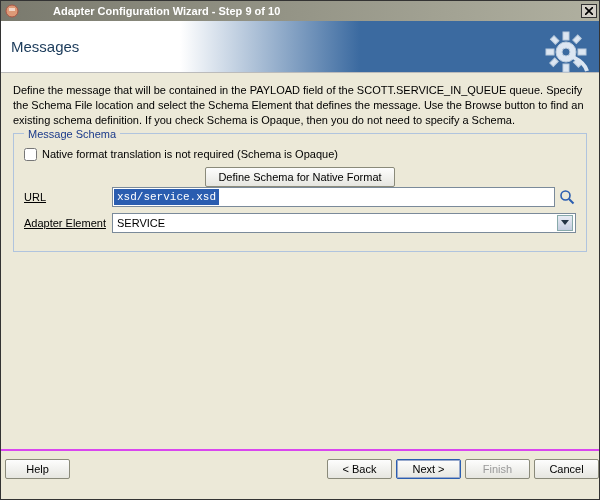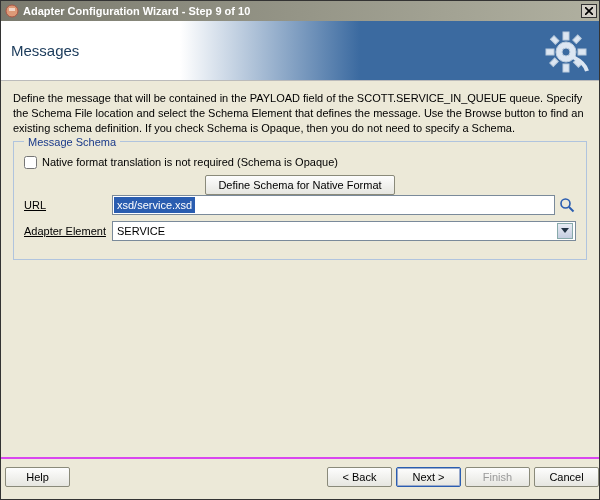--- a/index.html
+++ b/index.html
@@ -11,35 +11,36 @@
     width: 600px; height: 500px;
     overflow: hidden;
     border: 1px solid #333;
   }
   .titlebar {
     background: linear-gradient(to right, #7a7a6e, #b0b0a0);
     color: #fff; height: 20px;
     display: flex; align-items: center;
     padding: 0 2px 0 4px;
     font-size: 11px;
+    gap: 30px;
   }
   .titlebar .app-icon {
     width: 14px; height: 14px; margin-right: 4px;
     display: inline-flex; align-items: center; justify-content: center;
   }
   .titlebar .title-text { font-weight: bold; flex: 1; }
   .titlebar .close-btn {
     width: 16px; height: 14px; background: #d4d0c8;
     border: 1px solid #333; color: #000;
     display: flex; align-items: center; justify-content: center;
     font-family: Arial; font-size: 11px; font-weight: bold;
     cursor: pointer;
   }
   .header-band {
-    height: 60px;
+    height: 52px;
     background: linear-gradient(to right, #ffffff 0%, #ffffff 30%, #3b6aa0 60%, #3b6aa0 100%);
     display: flex; align-items: center;
     position: relative;
     border-bottom: 1px solid #bbb;
   }
   .header-band h1 {
     margin: 0 0 0 10px; font-size: 15px; font-weight: normal;
     color: #1a3a5a;
   }
   .header-band .gear {
@@ -76,21 +77,21 @@
   .form-row label {
     width: 88px; text-decoration: underline;
     text-decoration-style: solid;
   }
   .form-row label .ul { text-decoration: underline; }
   .url-input {
     flex: 1; height: 20px;
     border: 1px solid #7a8a9a;
     background: #fff;
     padding: 0;
-    display: flex; 
+    display: flex;  font-family: Liberation Mono, monospace;
   }
   .url-input .sel {
     background: #2a5db0; color: #fff;
     padding: 2px 3px; font-size: 11px;
     margin: 1px;
   }
   .browse-icon {
     width: 18px; height: 18px; margin-left: 3px;
     display: flex; align-items: center; justify-content: center;
     cursor: pointer;

